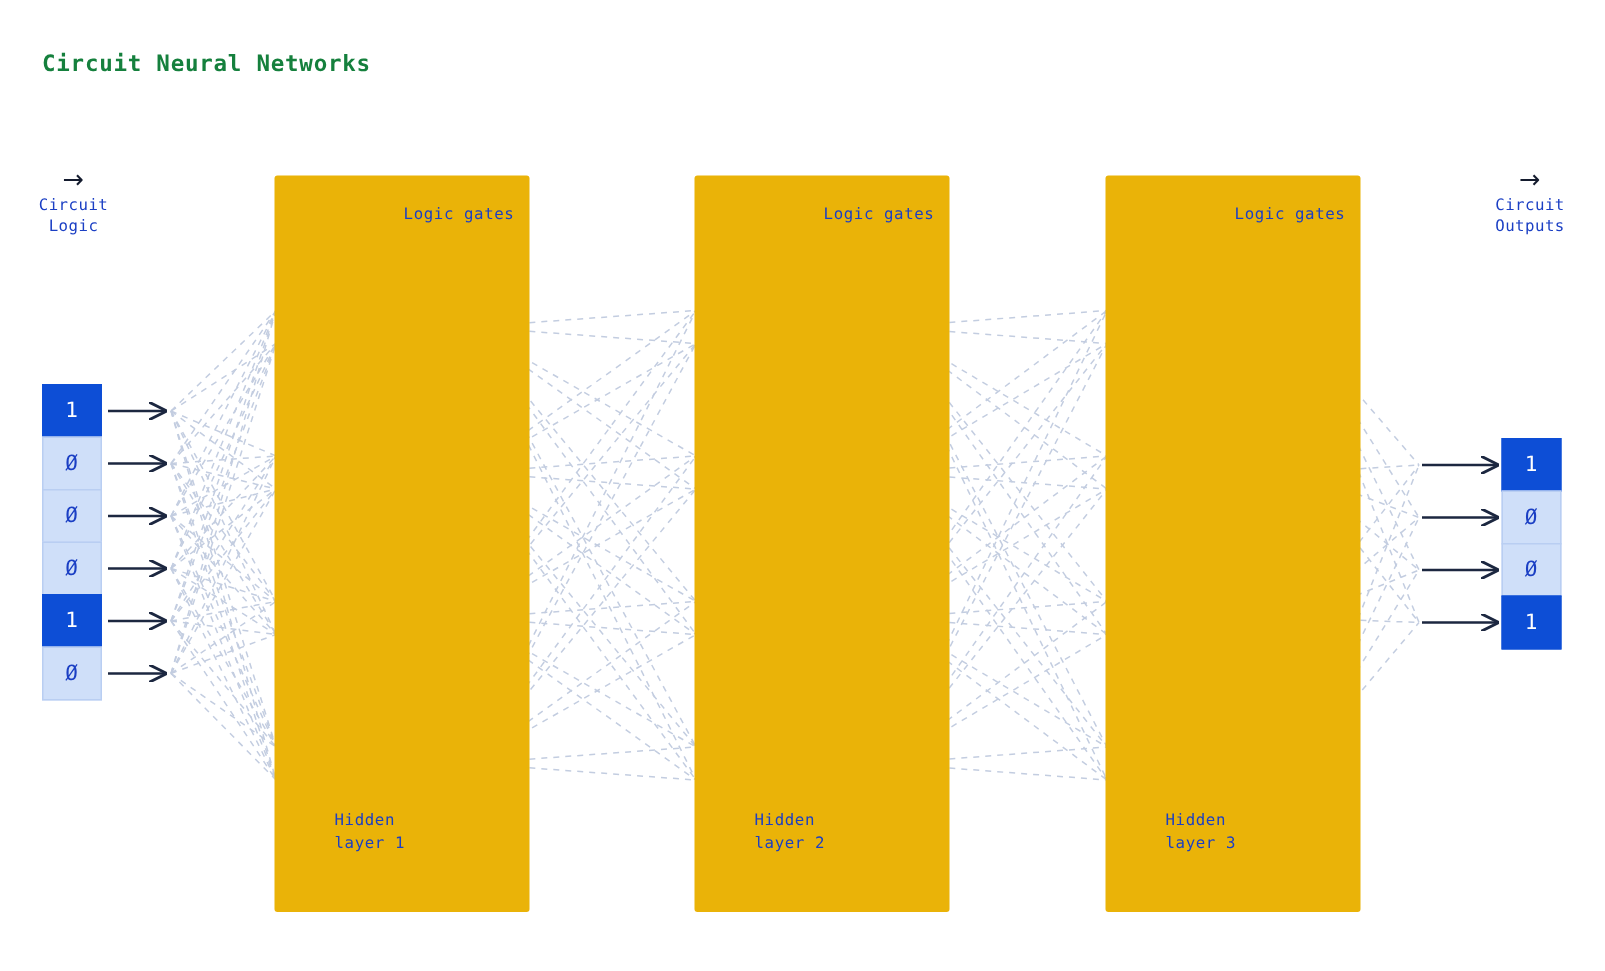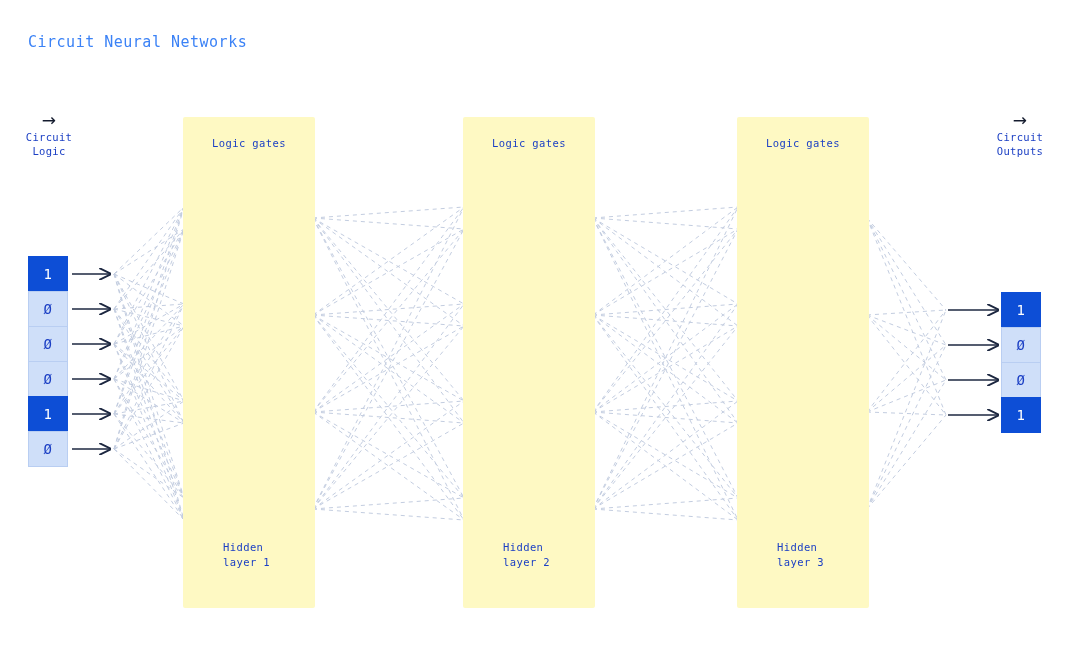--- a/index.html
+++ b/index.html
@@ -6,35 +6,35 @@
   body{
     width:1070px;height:647px;background:#ffffff;
     font-family:"DejaVu Sans Mono","Liberation Mono",monospace;
     overflow:hidden;position:relative;
   }
   #stage{position:absolute;left:0;top:0;width:1070px;height:647px;}
   #svgroot{position:absolute;left:0;top:0;width:1070px;height:647px;}
 
   .title{
     position:absolute;left:28px;top:33px;
-    font-size:15px;font-weight:400;color:#3b82f6;
+    font-size:15px;font-weight:700;color:#15803d;
     letter-spacing:0.5px;white-space:nowrap;
   }
 
   .endlabel{
     position:absolute;text-align:center;color:#1b3fc4;
     font-size:10.5px;line-height:14px;letter-spacing:0.3px;white-space:nowrap;
   }
   .endlabel .arrowglyph{
     display:block;color:#141b2e;font-size:17px;line-height:20px;
     font-family:"DejaVu Sans","Liberation Sans",sans-serif;
   }
 
   .panel{
-    position:absolute;background:#fef9c3;border-radius:2px;
+    position:absolute;background:#eab308;border-radius:2px;padding-left:38px;
   }
   .panel-title{
     position:absolute;width:100%;text-align:center;top:20px;
     color:#1b3fc4;font-size:10.5px;letter-spacing:0.4px;
   }
   .panel-foot{
     position:absolute;left:40px;bottom:38px;
     color:#1b3fc4;font-size:10.5px;line-height:15px;letter-spacing:0.4px;
     text-align:left;white-space:pre-line;
   }

